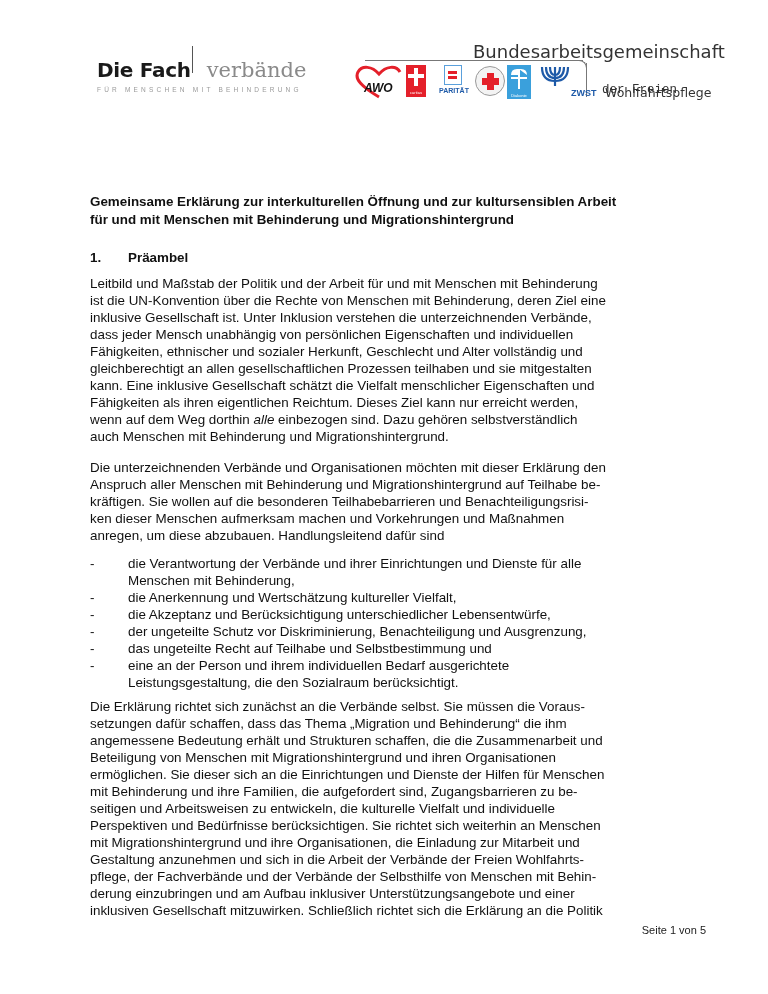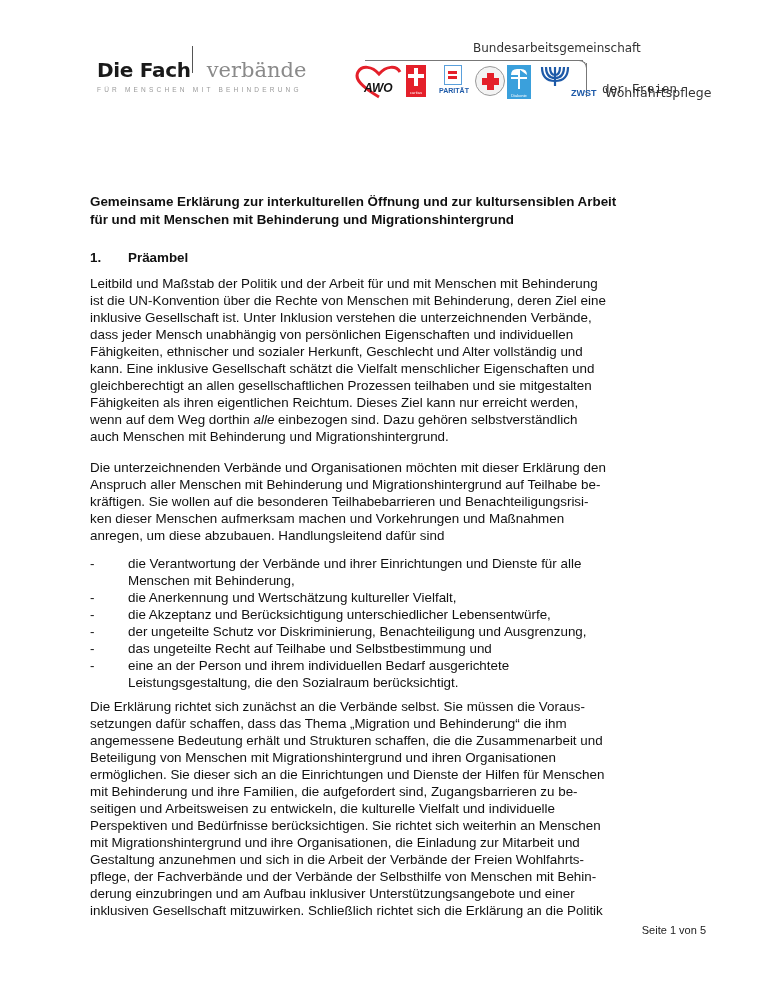--- a/index.html
+++ b/index.html
@@ -8,21 +8,21 @@
 
     
     .logo-left { position: absolute; left: 93px; top: 44px; width: 210px; height: 52px; }
     .logo-left .main { position: absolute; left: 4px; top: 14px; white-space: nowrap; }
     .logo-left .dief { font-family: "DejaVu Sans", sans-serif; font-weight: bold; font-size: 20px; color: #1a1a1a; letter-spacing: -0.3px; }
     .logo-left .bar { position: absolute; left: 95px; top: -12px; width: 1px; height: 27px; background: #555; }
     .logo-left .verb { font-family: "DejaVu Serif", serif; font-size: 21px; color: #8a8a8a; margin-left: 16px; }
     .logo-left .sub { position: absolute; left: 4px; top: 42px; font-size: 6.5px; letter-spacing: 3.2px; color: #9a9a9a; white-space: nowrap; }
 
     .logo-right { position: absolute; left: 350px; top: 38px; width: 360px; height: 70px; }
-    .logo-right .bag-title { position: absolute; left: 123px; top: 3px; font-family: "DejaVu Sans", sans-serif; font-size: 12px; color: #333; white-space: nowrap; text-align: right; }
+    .logo-right .bag-title { position: absolute; left: 123px; top: 3px; font-family: "DejaVu Sans", sans-serif; font-size: 18px; color: #333; white-space: nowrap; text-align: right; }
     .logo-right .line { position: absolute; left: 15px; top: 22px; width: 218px; height: 1px; background: #777; }
     .logo-right .vline { position: absolute; left: 236px; top: 25px; width: 1px; height: 34px; background: #777; border-radius: 0; }
     .logo-right .corner { position: absolute; left: 226px; top: 22px; width: 11px; height: 10px; border-top: 1px solid #777; border-right: 1px solid #777; border-top-right-radius: 8px; }
     .logo-right .der { position: absolute; left: 243px; top: 45px; font-family: Liberation Mono, monospace; font-size: 12.5px; color: #333; white-space: nowrap; margin-left: 9px; }
     .logo-right .wohl { position: absolute; left: 243px; top: 47px; font-family: "DejaVu Sans", sans-serif; font-size: 12.5px; color: #333; white-space: nowrap; margin-left: 12px; }
     .org { position: absolute; top: 27px; }
     .awo { left: 4px; width: 50px; height: 36px; text-align: right; }
     .caritas { left: 56px; width: 20px; height: 32px; background: #e4202a; }
     .caritas .lbl { position: absolute; bottom: 2px; left: 0; width: 100%; text-align: center; font-size: 4px; color: #fff; }
     .paritaet { left: 86px; width: 36px; height: 34px; }
@@ -121,22 +121,22 @@
 <h2 class="section">
   <span class="num">1.</span><span>Präambel</span>
 </h2>
 
 <p class="para p1">
   <span class="line-block">Leitbild und Maßstab der Politik und der Arbeit für und mit Menschen mit Behinderung</span>
   <span class="line-block">ist die UN-Konvention über die Rechte von Menschen mit Behinderung, deren Ziel eine</span>
   <span class="line-block">inklusive Gesellschaft ist. Unter Inklusion verstehen die unterzeichnenden Verbände,</span>
   <span class="line-block">dass jeder Mensch unabhängig von persönlichen Eigenschaften und individuellen</span>
   <span class="line-block">Fähigkeiten, ethnischer und sozialer Herkunft, Geschlecht und Alter vollständig und</span>
+  <span class="line-block">gleichberechtigt an allen gesellschaftlichen Prozessen teilhaben und sie mitgestalten</span>
   <span class="line-block">kann. Eine inklusive Gesellschaft schätzt die Vielfalt menschlicher Eigenschaften und</span>
-  <span class="line-block">gleichberechtigt an allen gesellschaftlichen Prozessen teilhaben und sie mitgestalten</span>
   <span class="line-block">Fähigkeiten als ihren eigentlichen Reichtum. Dieses Ziel kann nur erreicht werden,</span>
   <span class="line-block"><span>wenn auf dem Weg dorthin </span><em>alle</em><span> einbezogen sind. Dazu gehören selbstverständlich</span></span>
   <span class="line-block">auch Menschen mit Behinderung und Migrationshintergrund.</span>
 </p>
 
 <p class="para p2">
   <span class="line-block">Die unterzeichnenden Verbände und Organisationen möchten mit dieser Erklärung den</span>
   <span class="line-block">Anspruch aller Menschen mit Behinderung und Migrationshintergrund auf Teilhabe be-</span>
   <span class="line-block">kräftigen. Sie wollen auf die besonderen Teilhabebarrieren und Benachteiligungsrisi-</span>
   <span class="line-block">ken dieser Menschen aufmerksam machen und Vorkehrungen und Maßnahmen</span>

